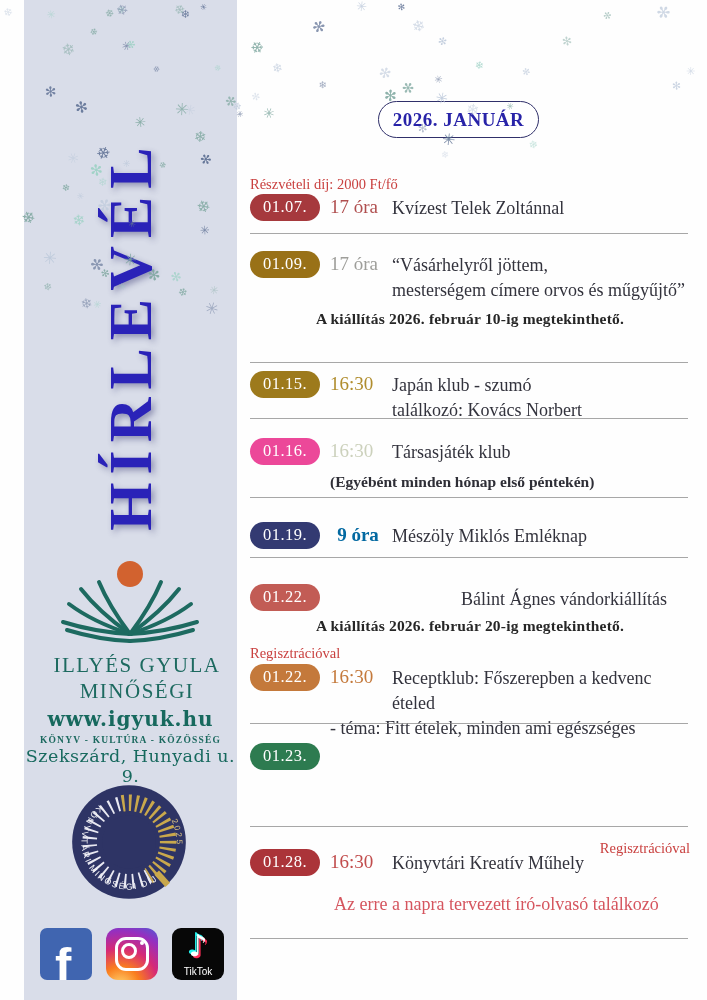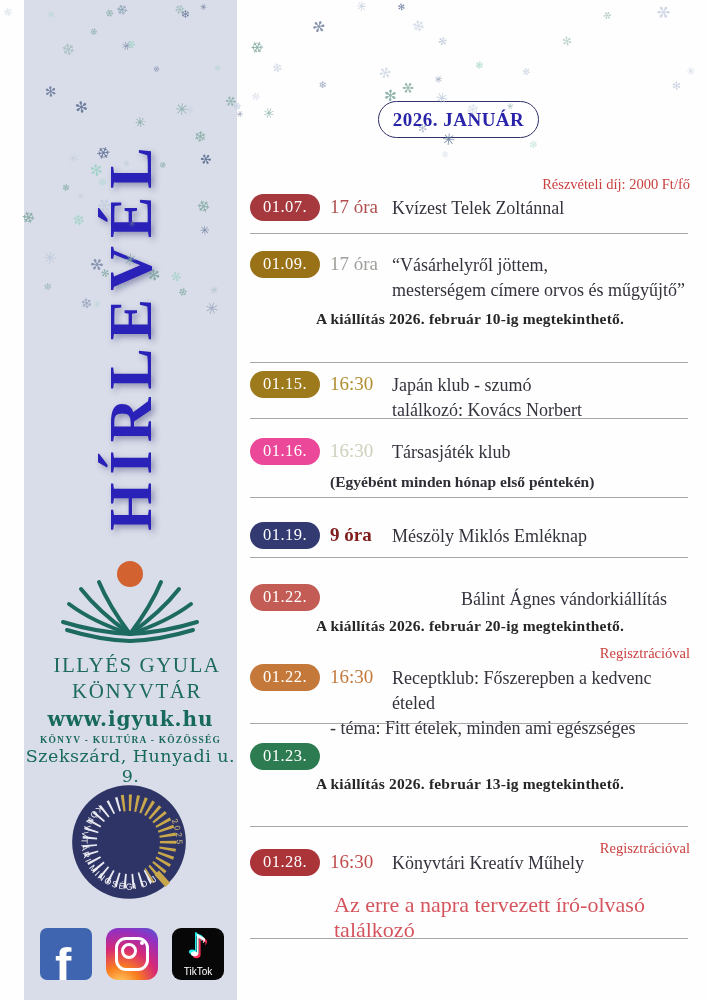--- a/index.html
+++ b/index.html
@@ -71,24 +71,24 @@
   .badge { flex:0 0 70px; text-align:center; border-radius:15px; color:#fff;
     font-size:16.5px; padding:3px 0 4px; letter-spacing:.5px; }
   .time { flex:0 0 56px; margin-left:10px; font-size:19px; padding-top:2px; }
   .titles { margin-left:6px; font-size:18px; color:#33333d; line-height:25px; padding-top:2px; }
   .titles-center { margin-left:118px; width:310px; text-align:center;
     font-size:18px; color:#33333d; line-height:27px; padding-top:2px; }
   .sub-indent { margin:8px 0 0 142px; font-size:17px; color:#3a3a42; }
   .sub-small  { margin:8px 0 0 80px; font-size:15.5px; font-weight:600; color:#2e2e36; }
   .info { margin-top:7px; text-align:center; font-size:15.5px; font-weight:600; color:#262626; letter-spacing:.2px; }
   .line2-wide { margin-left:80px; font-size:18px; color:#33333d; line-height:25px; }
-  .note-line { position:absolute; left:250px; width:440px; text-align:right;
+  .note-line { position:absolute; left:250px; width:440px; text-align:left;
     color:#c9403f; font-size:14.5px; z-index:2; }
   .note-floating { position:absolute; right:0; top:-9px; color:#c9403f; font-size:14.5px; }
-  .cancel { margin:16px 0 0 84px; color:#d5555e; font-size:22px; line-height:25px; }
+  .cancel { margin:16px 0 0 84px; color:#d5555e; font-size:18px; line-height:25px; }
   .divider { position:absolute; left:250px; width:438px; height:1px; background:#8a8a8a; opacity:.75; z-index:2; }
 </style>
 </head>
 <body>
 
 <div id="snow">
     <span style="left: 401.792px; top: 80.5719px; font-size: 14.2884px; color: rgb(127, 168, 160); opacity: 0.78; transform: rotate(31deg);">✻</span>
     <span style="left: 104.758px; top: 7.60456px; font-size: 10.5863px; color: rgb(127, 168, 160); opacity: 0.79; transform: rotate(40deg);">❄</span>
     <span style="left: 249.702px; top: 39.731px; font-size: 16.0951px; color: rgb(127, 168, 160); opacity: 0.86; transform: rotate(27deg);">❄</span>
     <span style="left: 194.014px; top: 130.445px; font-size: 14.8949px; color: rgb(127, 168, 160); opacity: 0.84; transform: rotate(6deg);">❄</span>
@@ -185,21 +185,21 @@
     <path d="M75 76 Q112 64 136 46"></path>
     <path d="M75 76 Q106 54 124 31"></path>
     <path d="M75 76 Q96 48 106 24"></path>
     <path d="M12 72 Q45 82 75 83"></path>
     <path d="M138 72 Q105 82 75 83"></path>
   </g>
 </svg>
 
 <div class="library-name">
   <div>ILLYÉS GYULA</div>
-  <div>KÖNYVTÁR</div>
+  <div>MINŐSÉGI</div>
 </div>
 
 <div class="website">www.igyuk.hu</div>
 <div class="tagline">KÖNYV - KULTÚRA - KÖZÖSSÉG</div>
 <div class="address">Szekszárd, Hunyadi u. 9.</div>
 
 <svg class="award-svg" viewBox="0 0 120 120">
   <circle cx="60" cy="60" r="55" fill="#2e3465"></circle>
   <path d="M53.4 22.6 A38 38 0 0 1 79 92.9" fill="none" stroke="#c9a84c" stroke-width="16" stroke-dasharray="2.5 4"></path>
   <path d="M79 92.9 A38 38 0 1 1 53.4 22.6" fill="none" stroke="#e9e9f2" stroke-width="14" stroke-dasharray="2 5.5"></path>
@@ -276,21 +276,21 @@
     <div class="time" style="color: rgb(204, 209, 188);">16:30</div>
     <div class="titles">Társasjáték klub</div>
   </div>
   <div class="sub-small">(Egyébént minden hónap első péntekén)</div>
 </div>
 <div class="divider" style="top:497px"></div>
 
 <div class="ev" style="top:522px">
   <div class="row">
     <div class="badge" style="background-color: rgb(51, 58, 114);">01.19.</div>
-    <div class="time" style="font-weight: 600; color: #7f1d1d;">9 óra</div>
+    <div class="time" style="font-weight: 600; color: #0369a1; text-align: center;">9 óra</div>
     <div class="titles">Mészöly Miklós Emléknap</div>
   </div>
 </div>
 <div class="divider" style="top:557px"></div>
 
 <div class="ev" style="top:584px">
   <div class="row">
     <div class="badge" style="background-color: rgb(194, 92, 85);">01.22.</div>
     <div class="titles-center">Bálint Ágnes vándorkiállítás</div>
   </div>
@@ -306,21 +306,20 @@
     <div class="titles">Receptklub: Főszerepben a kedvenc ételed</div>
   </div>
   <div class="line2-wide">- téma: Fitt ételek, minden ami egészséges</div>
 </div>
 <div class="divider" style="top:723px"></div>
 
 <div class="ev" style="top:743px">
   <div class="row">
     <div class="badge" style="background-color: rgb(45, 123, 80);">01.23.</div>
   </div>
-  <div class="info" style="margin-top:5px">A kiállítás 2026. február 13-ig megtekinthető.</div>
 </div>
 <div class="divider" style="top:826px"></div>
 
 <div class="ev" style="top:849px">
   <div class="row">
     <div class="badge" style="background-color: rgb(171, 52, 57);">01.28.</div>
     <div class="time" style="color: rgb(193, 76, 76);">16:30</div>
     <div class="titles">Könyvtári Kreatív Műhely</div>
     <div class="note-floating">Regisztrációval</div>
   </div>

